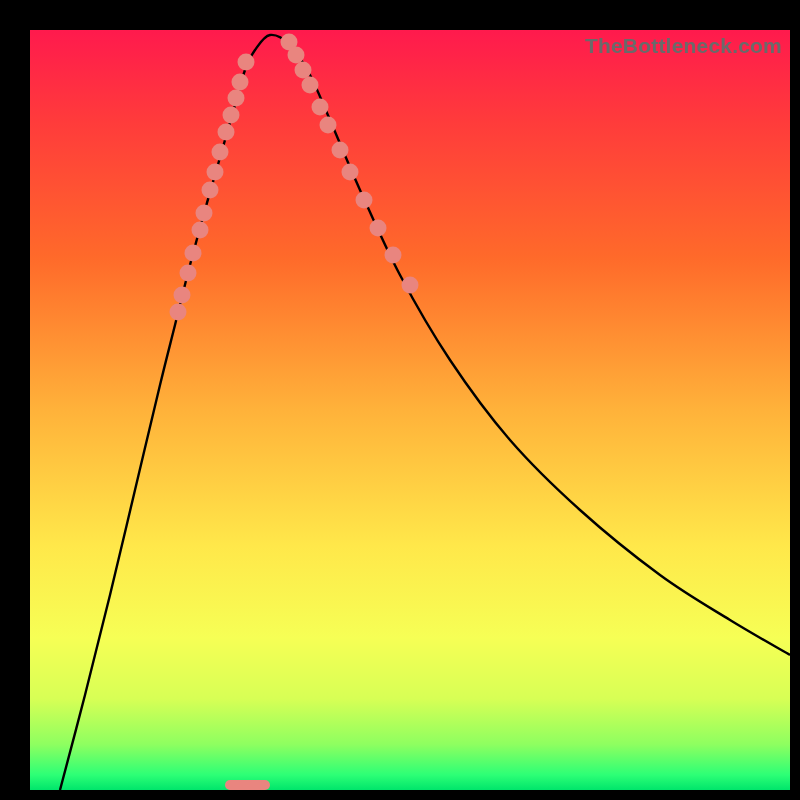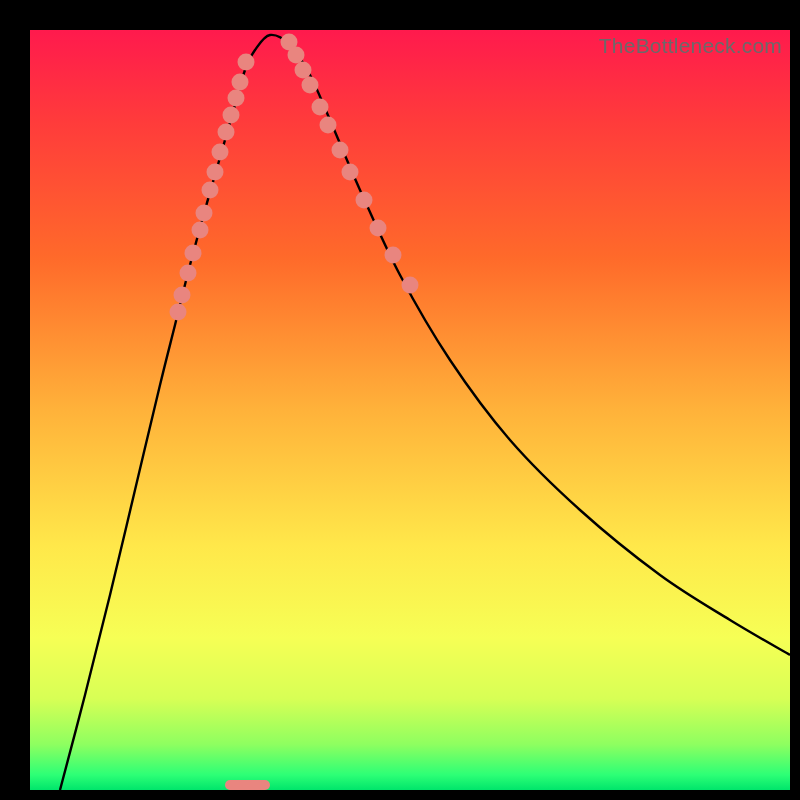--- a/index.html
+++ b/index.html
@@ -37,21 +37,21 @@
       #2dff76 98%,
       #00e56b 100%
     );
   }
   .watermark {
     position: absolute;
     top: 4px;
     right: 8px;
     color: #6a6a6a;
     font-size: 21px;
-    font-weight: 400;
+    font-weight: 700;
     letter-spacing: 0.2px;
     user-select: none;
   }
   svg.curve {
     position: absolute;
     left: 0;
     top: 0;
     width: 760px;
     height: 760px;
   }

